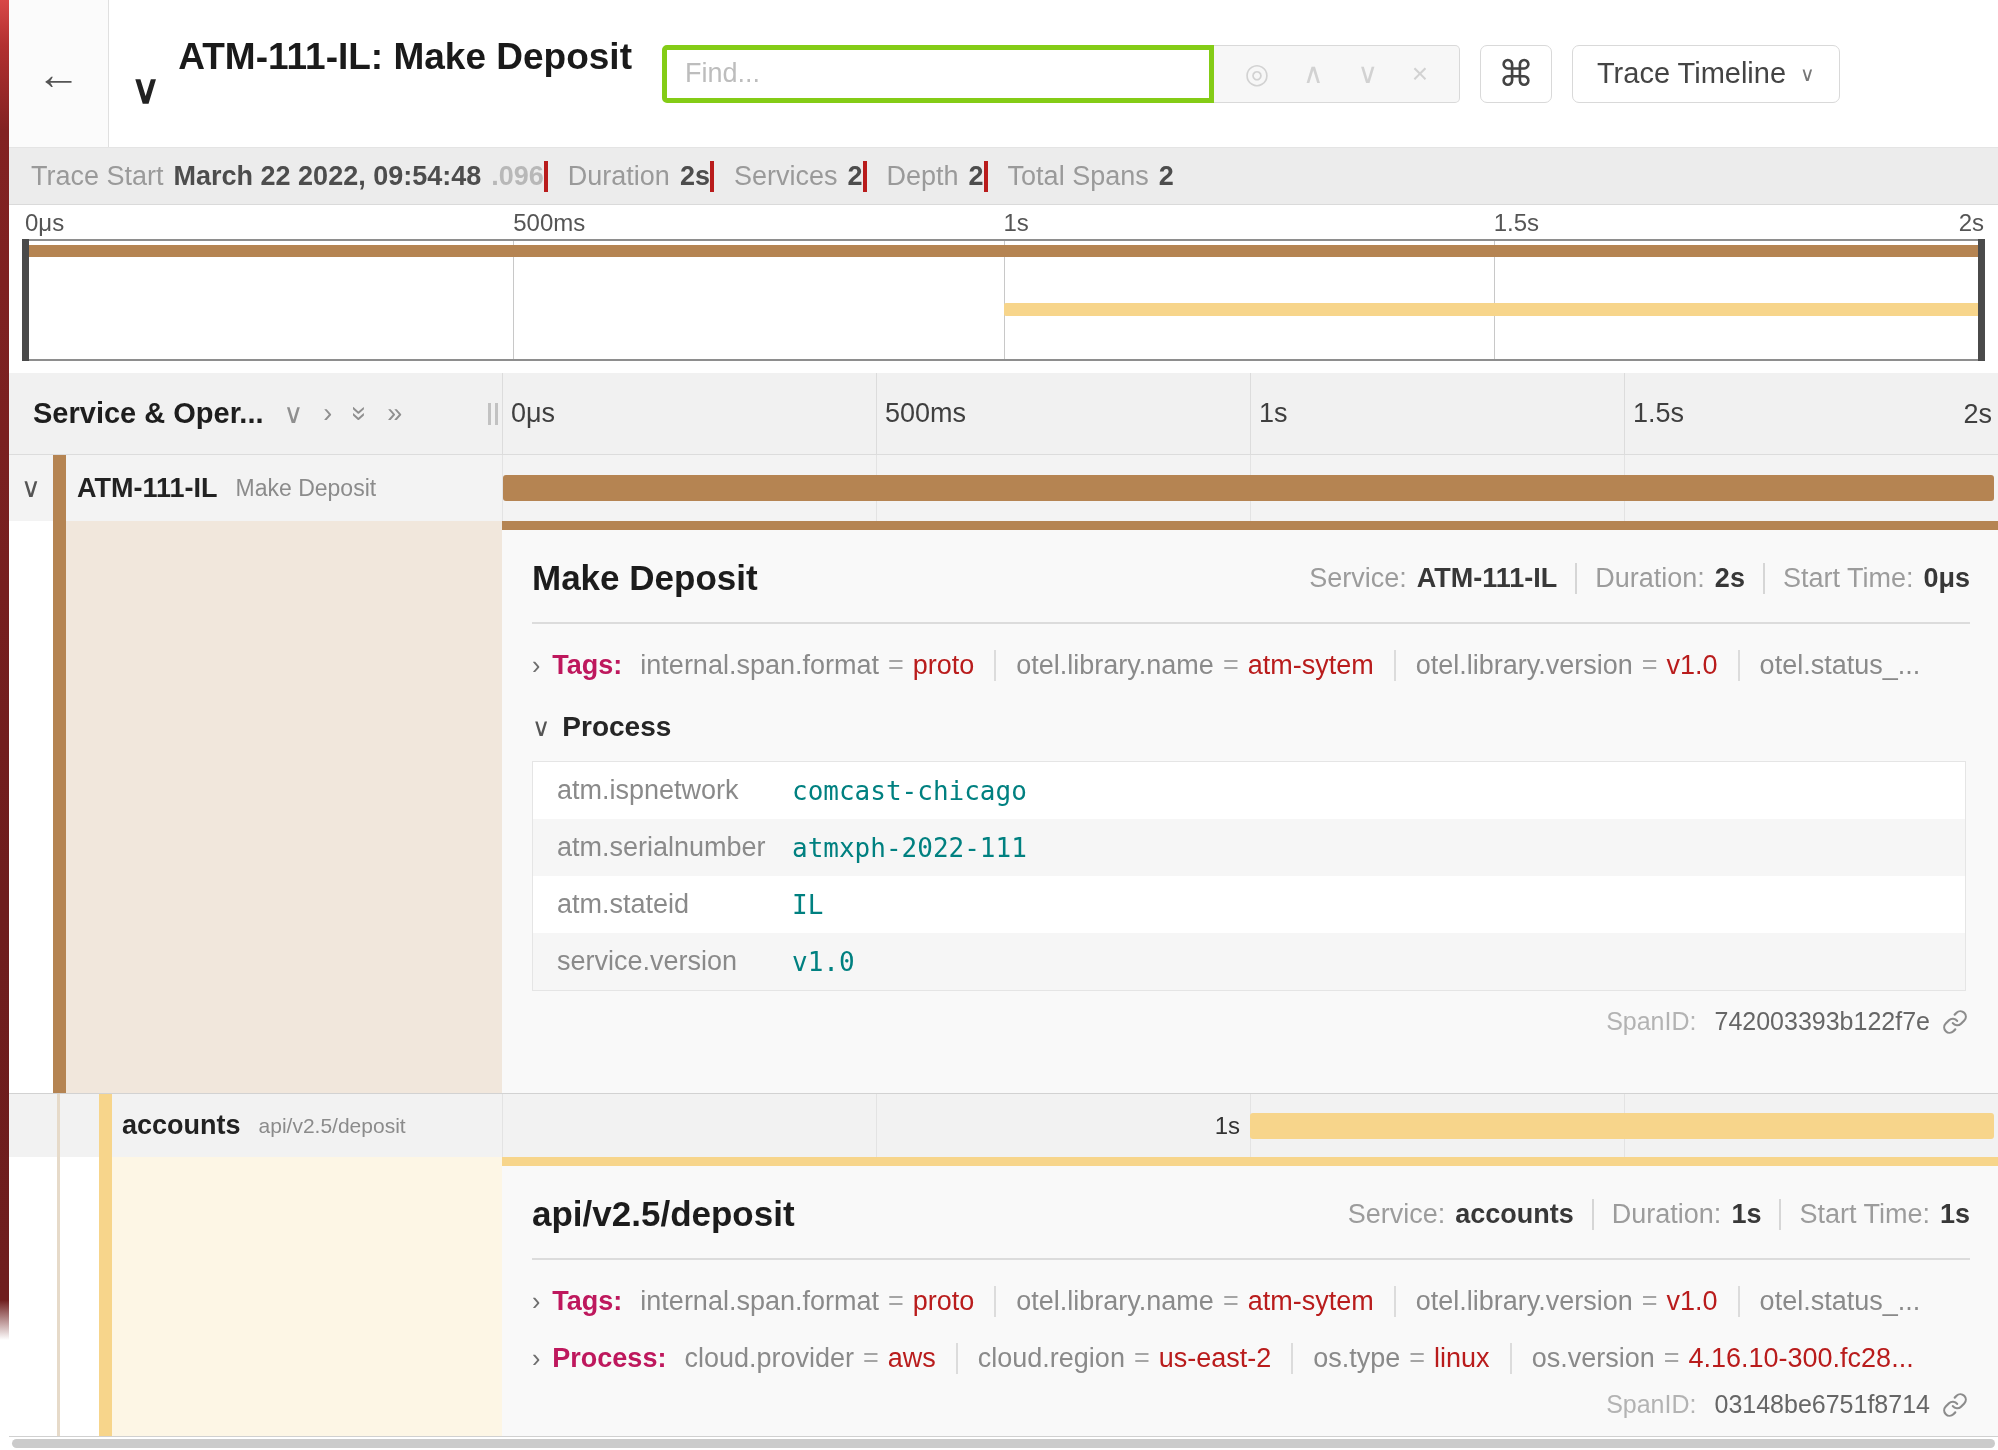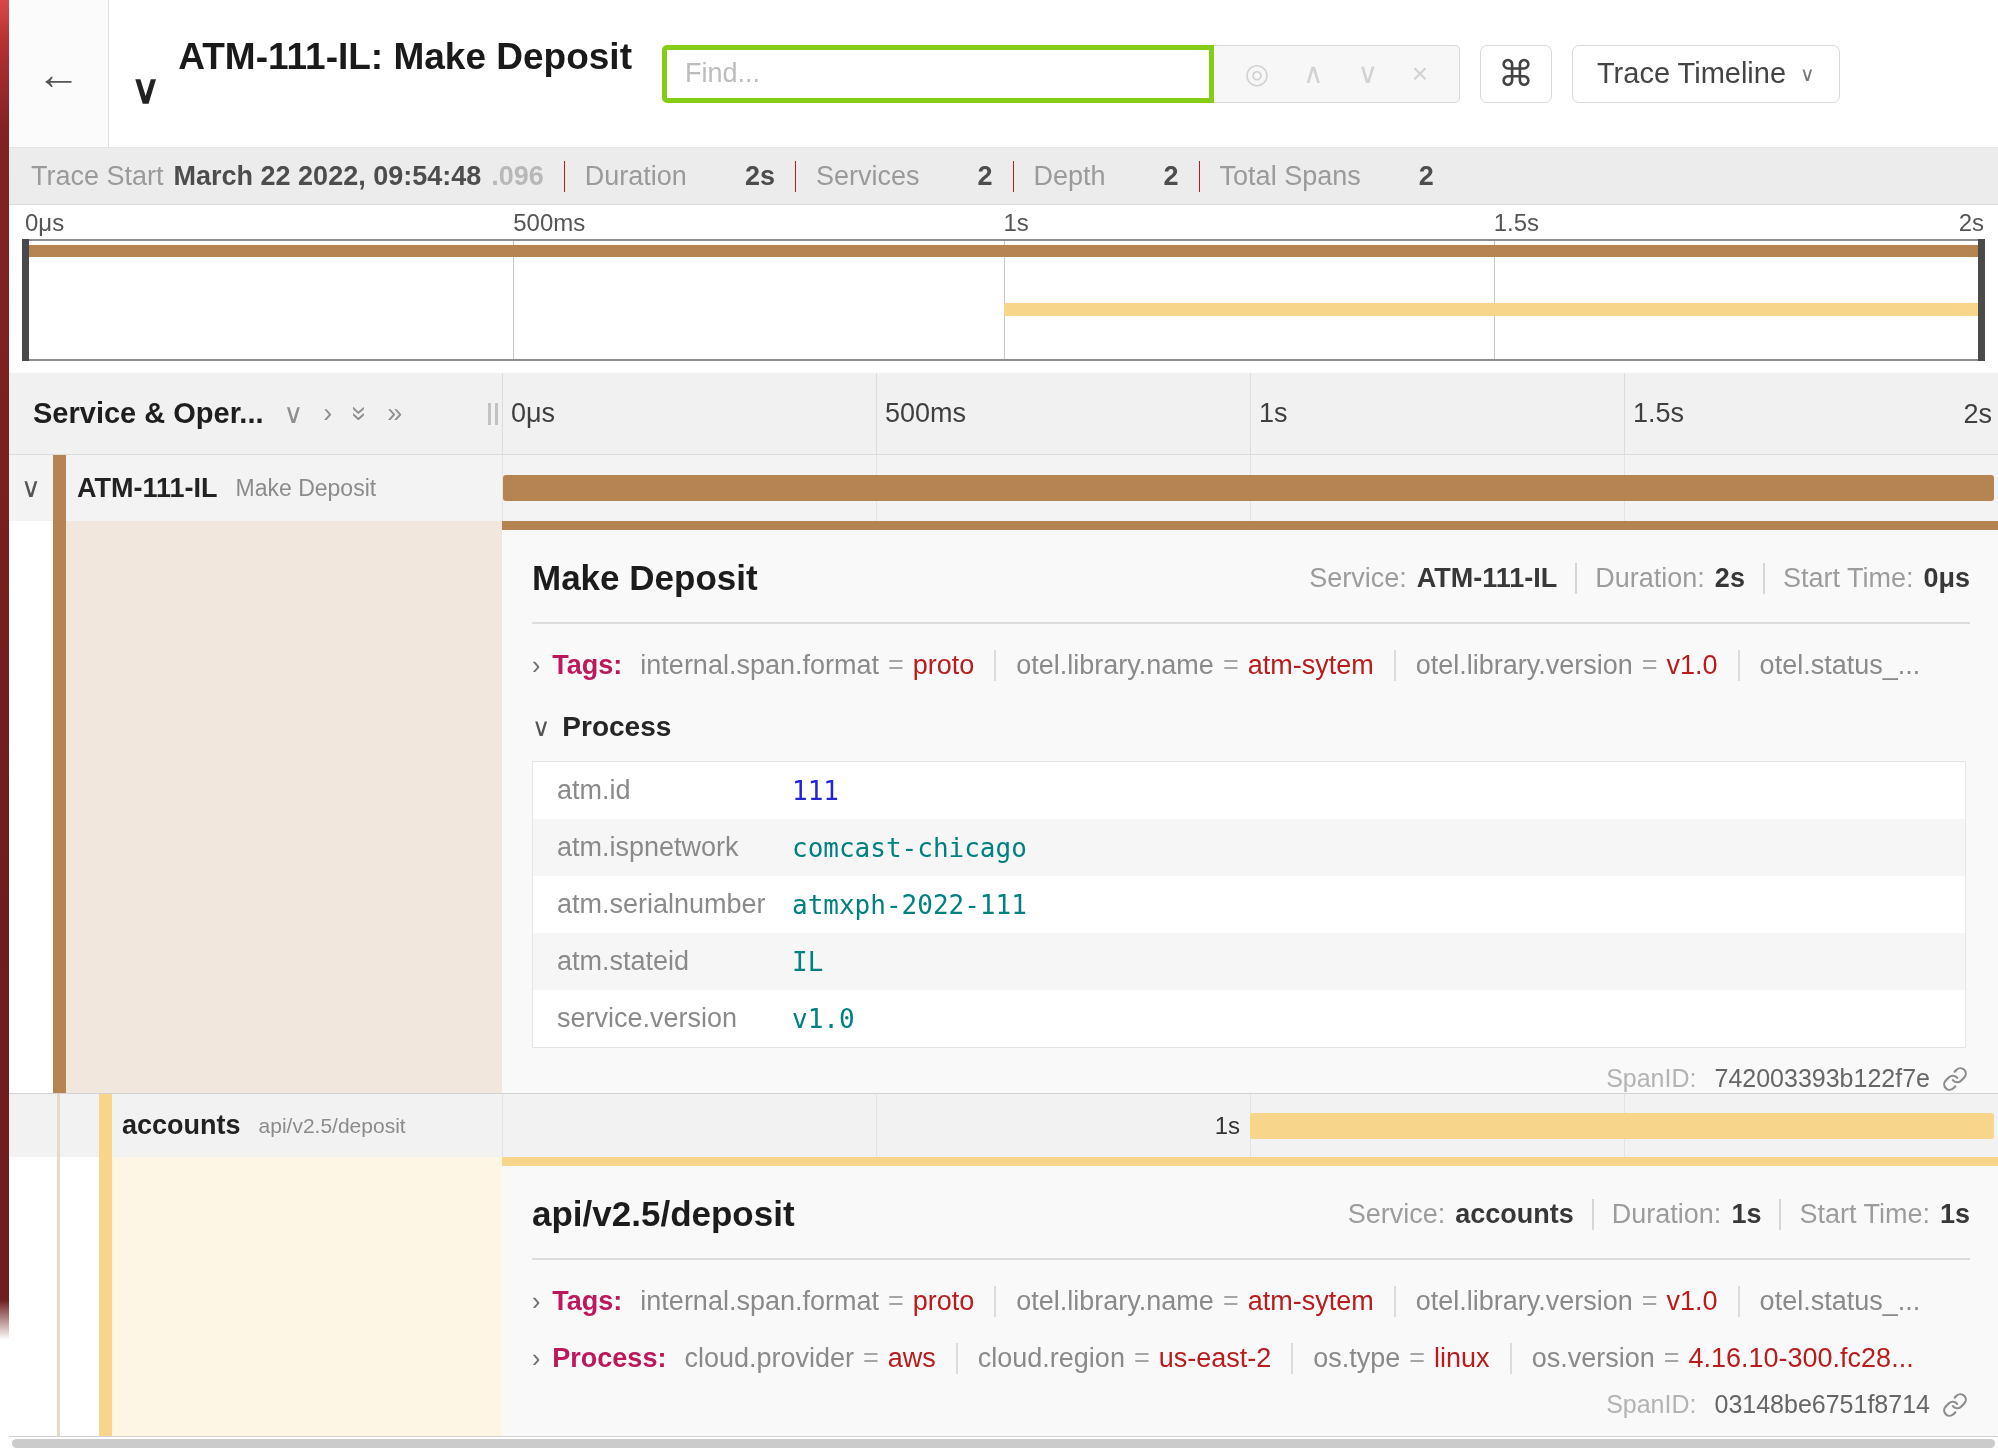--- a/index.html
+++ b/index.html
@@ -28,21 +28,21 @@
   .cmd-btn { margin-left:20px; width:72px; height:58px; border:1px solid #d9d9d9; border-radius:7px; background:#fff;
     display:flex; align-items:center; justify-content:center; font-size:36px; color:#444; cursor:pointer; }
   .tt-btn { margin-left:20px; height:58px; border:1px solid #d9d9d9; border-radius:7px; background:#fff;
     display:flex; align-items:center; padding:0 24px; font-size:29px; color:#444; cursor:pointer; }
   .tt-btn .chev { font-size:20px; color:#777; margin-left:14px; }
 
   
   .summary { height:57px; background:#ececec; border-bottom:1px solid #dadada; display:flex; align-items:center;
     padding-left:22px; font-size:27px; color:#9a9a9a; }
   .sum-item { display:flex; align-items:center; white-space:nowrap; }
-  .sum-item + .sum-item { border-left:1px solid #b91c1c; margin-left:20px; padding-left:20px;gap:48px; }
+  .sum-item + .sum-item { border-left:4px solid #b91c1c; padding-left:20px; }
   .sum-item b { color:#4d4d4d; margin-left:10px; font-weight:bold; }
   .sum-item .ms { color:#b8b8b8; font-weight:bold; }
 
   
   .mini-wrap { margin:0 14px; position:relative; }
   .mini-labels { height:34px; position:relative; font-size:24px; color:#555; }
   .mini-labels span { position:absolute; bottom:2px; }
   .ml0{left:2px;} .ml1{left:25%;} .ml2{left:50%;} .ml3{left:75%;} .ml4{right:0;}
   .mini-canvas { height:122px; border-top:2px solid #8e8e8e; border-bottom:2px solid #8e8e8e; position:relative; background:#fff; }
   .mini-grid { position:absolute; top:0; bottom:0; width:1px; background:#c8c8c8; }
@@ -300,24 +300,20 @@
         </span>
       </div>
 
       <div class="proc-hdr">
         <span class="chev">∨</span>
         <span class="sect">Process</span>
       </div>
 
       <div class="kv-table">
         <div class="kv-row">
-          <span class="kv-key">atm.id</span>
-          <span class="kv-val v-num">111</span>
-        </div>
-        <div class="kv-row">
           <span class="kv-key">atm.ispnetwork</span>
           <span class="kv-val v-str">comcast-chicago</span>
         </div>
         <div class="kv-row">
           <span class="kv-key">atm.serialnumber</span>
           <span class="kv-val v-str">atmxph-2022-111</span>
         </div>
         <div class="kv-row">
           <span class="kv-key">atm.stateid</span>
           <span class="kv-val v-str">IL</span>

